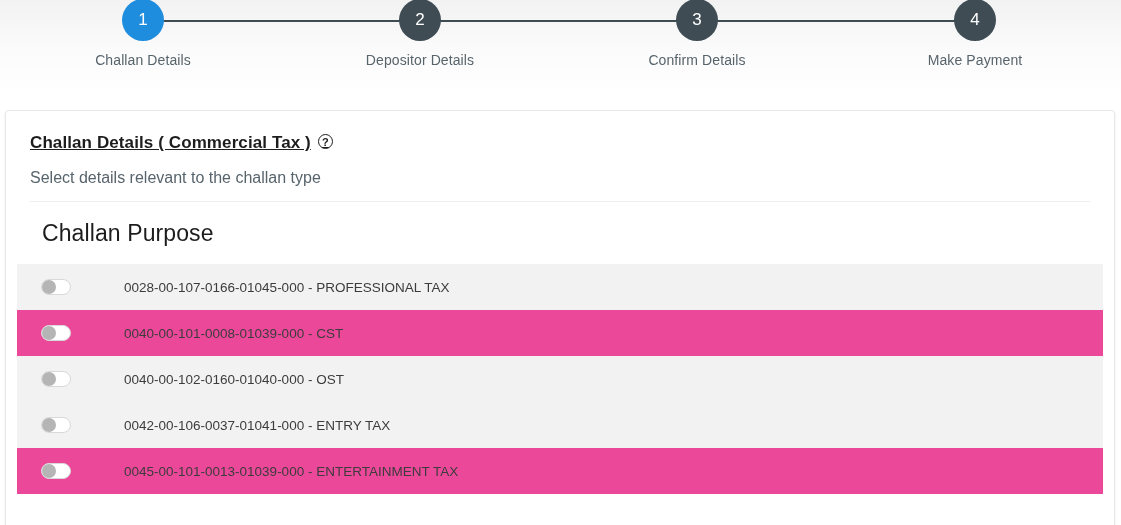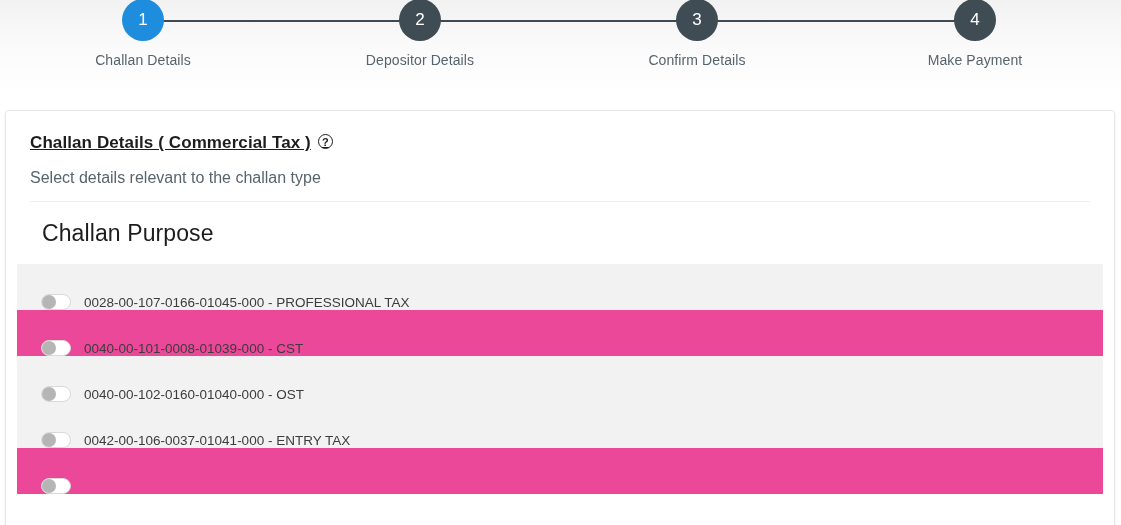--- a/index.html
+++ b/index.html
@@ -129,24 +129,25 @@
     letter-spacing: .1px;
   }
 
   
   .rows {
     margin-top: 17px;
   }
   .row {
     height: 46px;
     display: flex;
-    align-items: flex-end;
+    align-items: center;
     padding-left: 24px;
     margin: 0 11px;
     box-sizing: border-box;
+    gap: 40px;
   }
   .row.odd  { background: #f2f2f2; }
   .row.even { background: #ec4899; }
 
   .toggle {
     width: 30px;
     height: 16px;
     border-radius: 9px;
     background: #ffffff;
     border: 1px solid #d9d9d9;
@@ -234,15 +235,16 @@
     <div class="row odd">
       <div class="toggle">
           <span class="knob"></span>
         </div>
       <div class="row-label">0042-00-106-0037-01041-000 - ENTRY TAX</div>
     </div>
     <div class="row even">
       <div class="toggle">
           <span class="knob"></span>
         </div>
+      <div class="row-label">0045-00-101-0013-01039-000 - ENTERTAINMENT TAX</div>
     </div>
   </div>
 </div>
 
 </body></html>

